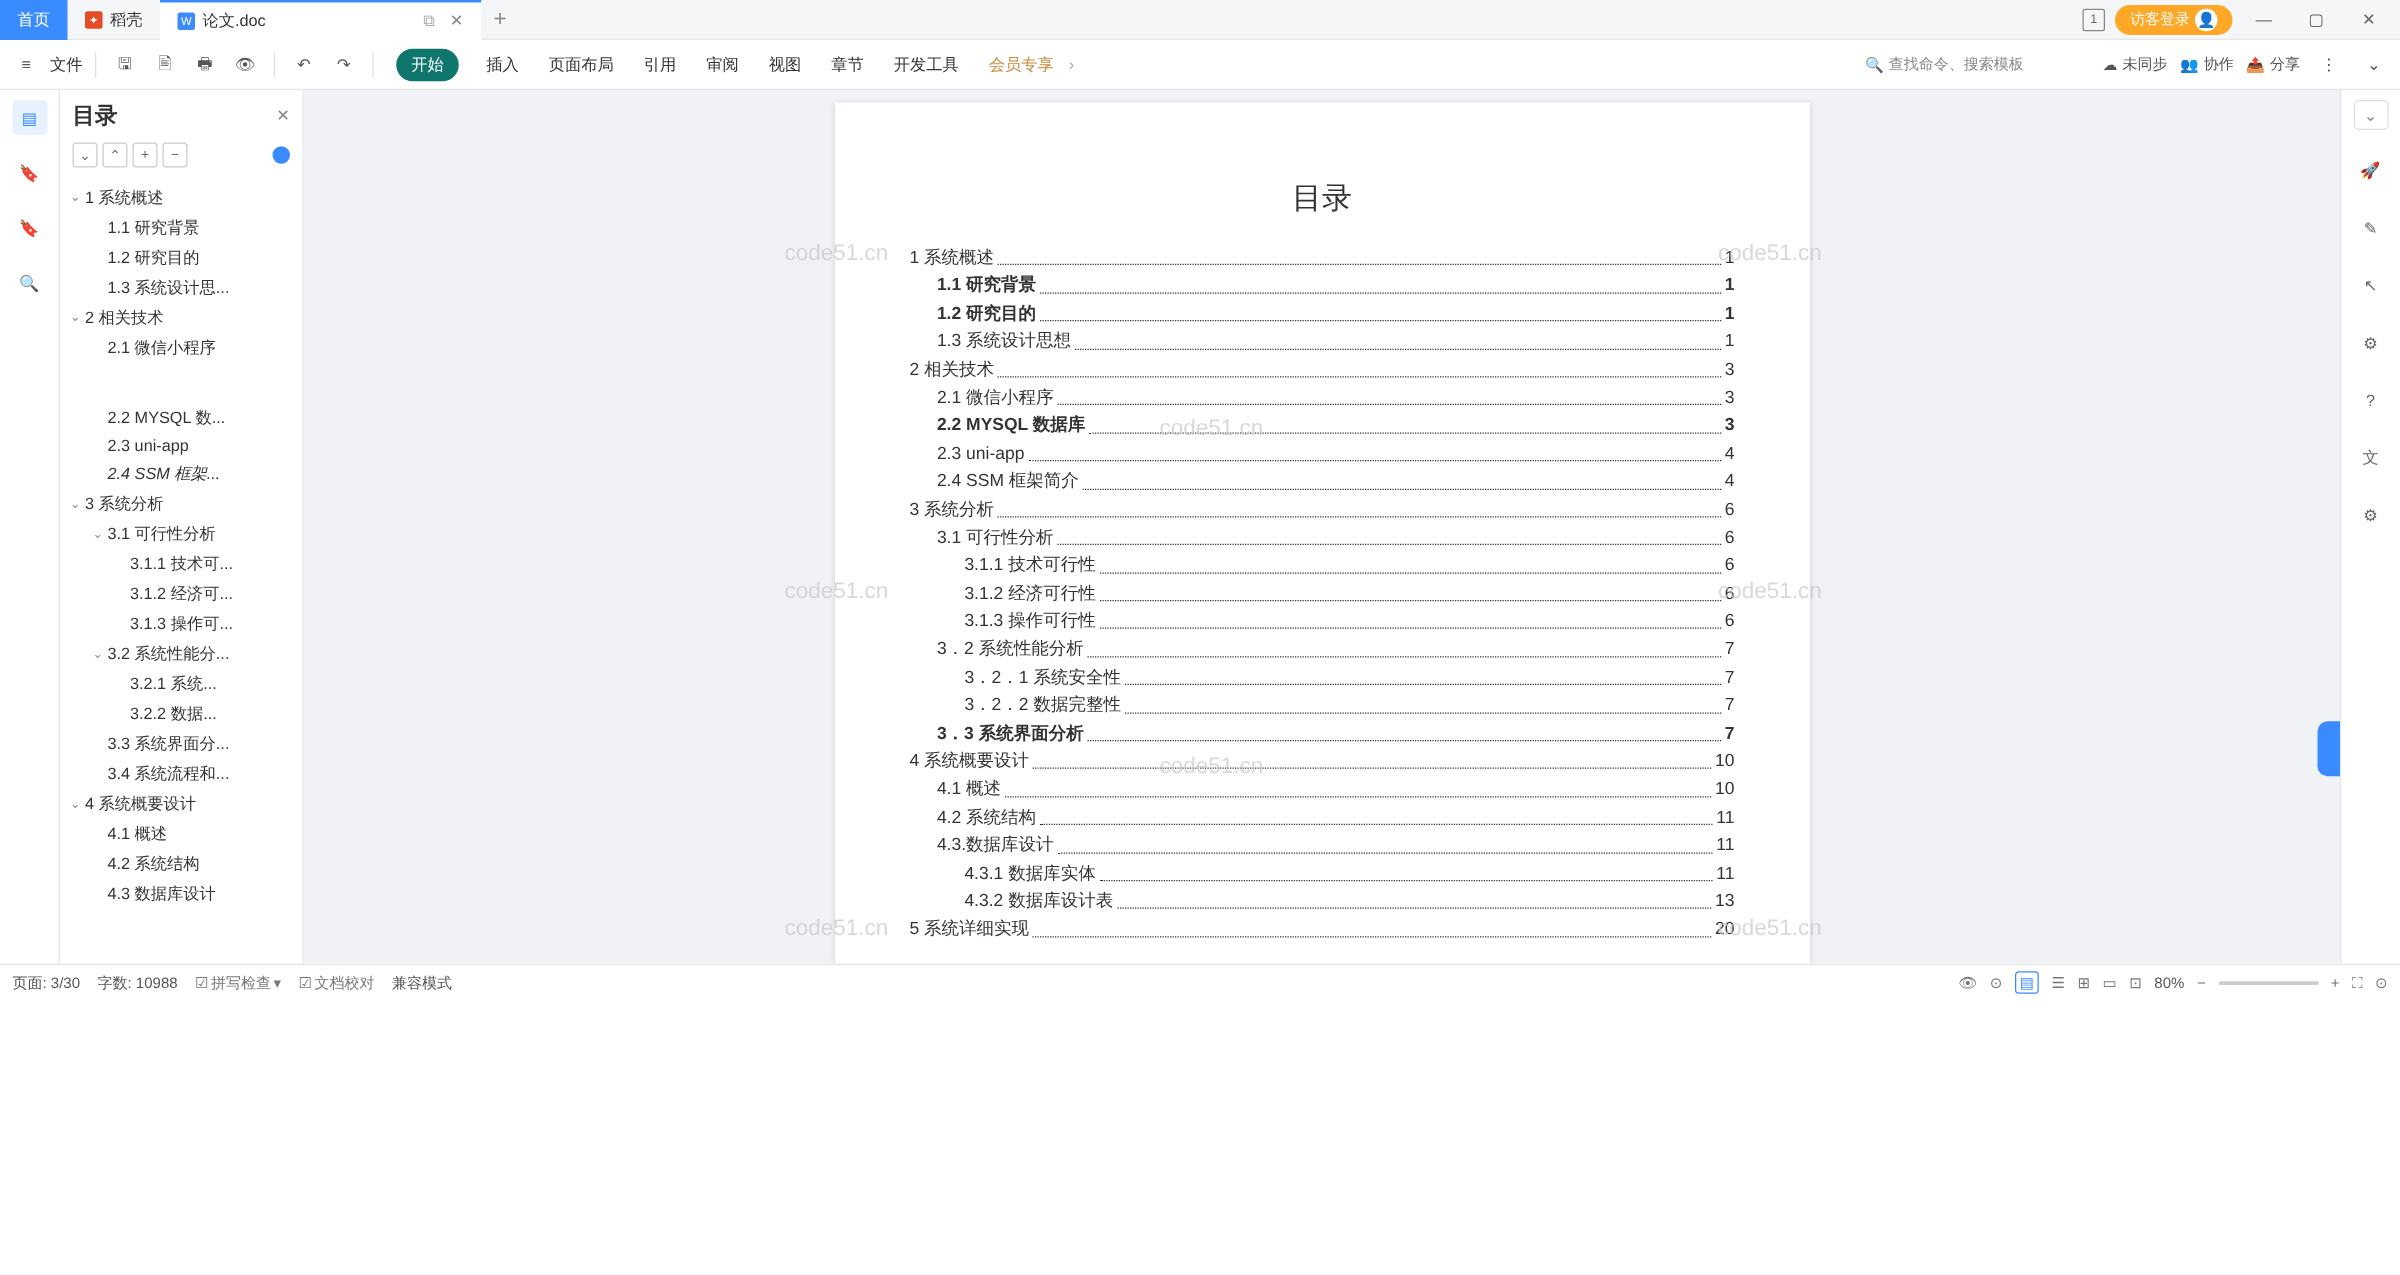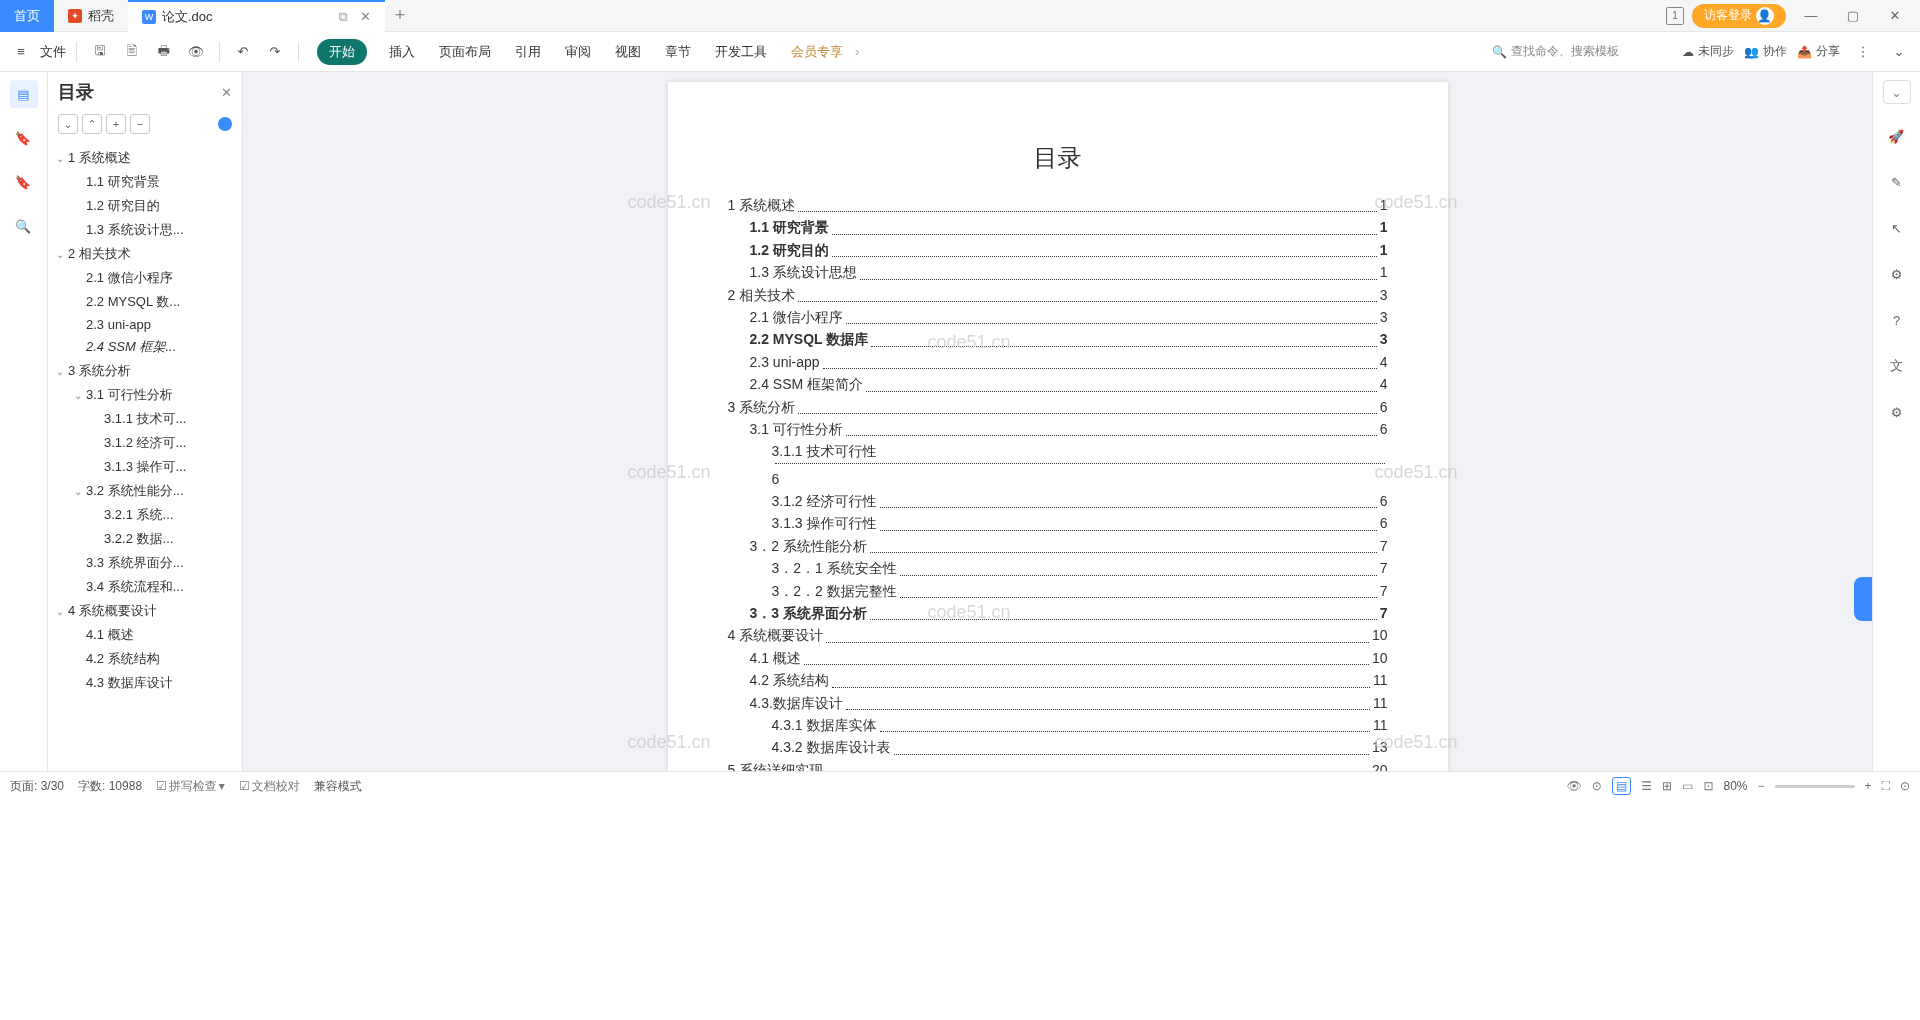--- a/index.html
+++ b/index.html
@@ -157,21 +157,21 @@
       <span class="ol-btn">−</span>
       <span class="ol-dot"></span>
     </div>
     <div class="ol-tree" id="ol-tree">
         <div class="ol-item" style="padding-left: 8px;"><span class="caret">⌄</span>1 系统概述</div>
         <div class="ol-item" style="padding-left: 26px;"><span class="caret"></span>1.1 研究背景</div>
         <div class="ol-item" style="padding-left: 26px;"><span class="caret"></span>1.2 研究目的</div>
         <div class="ol-item" style="padding-left: 26px;"><span class="caret"></span>1.3 系统设计思...</div>
         <div class="ol-item" style="padding-left: 8px;"><span class="caret">⌄</span>2 相关技术</div>
         <div class="ol-item" style="padding-left: 26px;"><span class="caret"></span>2.1 微信小程序</div>
-        <div class="ol-item" style="padding-left: 26px;"><span class="caret"></span>2.2 MYSQL 数...</div>
+        <div class="ol-item" style="padding-left: 26px; margin-top: 32px;"><span class="caret"></span>2.2 MYSQL 数...</div>
         <div class="ol-item" style="padding-left: 26px;"><span class="caret"></span>2.3 uni-app</div>
         <div class="ol-item" style="padding-left: 26px; font-style: italic;"><span class="caret"></span>2.4 SSM 框架...</div>
         <div class="ol-item" style="padding-left: 8px;"><span class="caret">⌄</span>3 系统分析</div>
         <div class="ol-item" style="padding-left: 26px;"><span class="caret">⌄</span>3.1 可行性分析</div>
         <div class="ol-item" style="padding-left: 44px;"><span class="caret"></span>3.1.1 技术可...</div>
         <div class="ol-item" style="padding-left: 44px;"><span class="caret"></span>3.1.2 经济可...</div>
         <div class="ol-item" style="padding-left: 44px;"><span class="caret"></span>3.1.3 操作可...</div>
         <div class="ol-item" style="padding-left: 26px;"><span class="caret">⌄</span>3.2 系统性能分...</div>
         <div class="ol-item" style="padding-left: 44px;"><span class="caret"></span>3.2.1  系统...</div>
         <div class="ol-item" style="padding-left: 44px;"><span class="caret"></span>3.2.2  数据...</div>
@@ -244,21 +244,21 @@
           <div class="toc-row" style="padding-left: 0px;">
             <span class="toc-text">3 系统分析</span>
             <span class="toc-dots"></span>
             <span class="toc-page">6</span>
           </div>
           <div class="toc-row" style="padding-left: 22px;">
             <span class="toc-text">3.1 可行性分析</span>
             <span class="toc-dots"></span>
             <span class="toc-page">6</span>
           </div>
-          <div class="toc-row" style="padding-left: 44px; flex-direction: column;">
+          <div class="toc-row" style="padding-left: 44px;">
             <span class="toc-text">3.1.1 技术可行性</span>
             <span class="toc-dots"></span>
             <span class="toc-page">6</span>
           </div>
           <div class="toc-row" style="padding-left: 44px;">
             <span class="toc-text">3.1.2 经济可行性</span>
             <span class="toc-dots"></span>
             <span class="toc-page">6</span>
           </div>
           <div class="toc-row" style="padding-left: 44px;">

